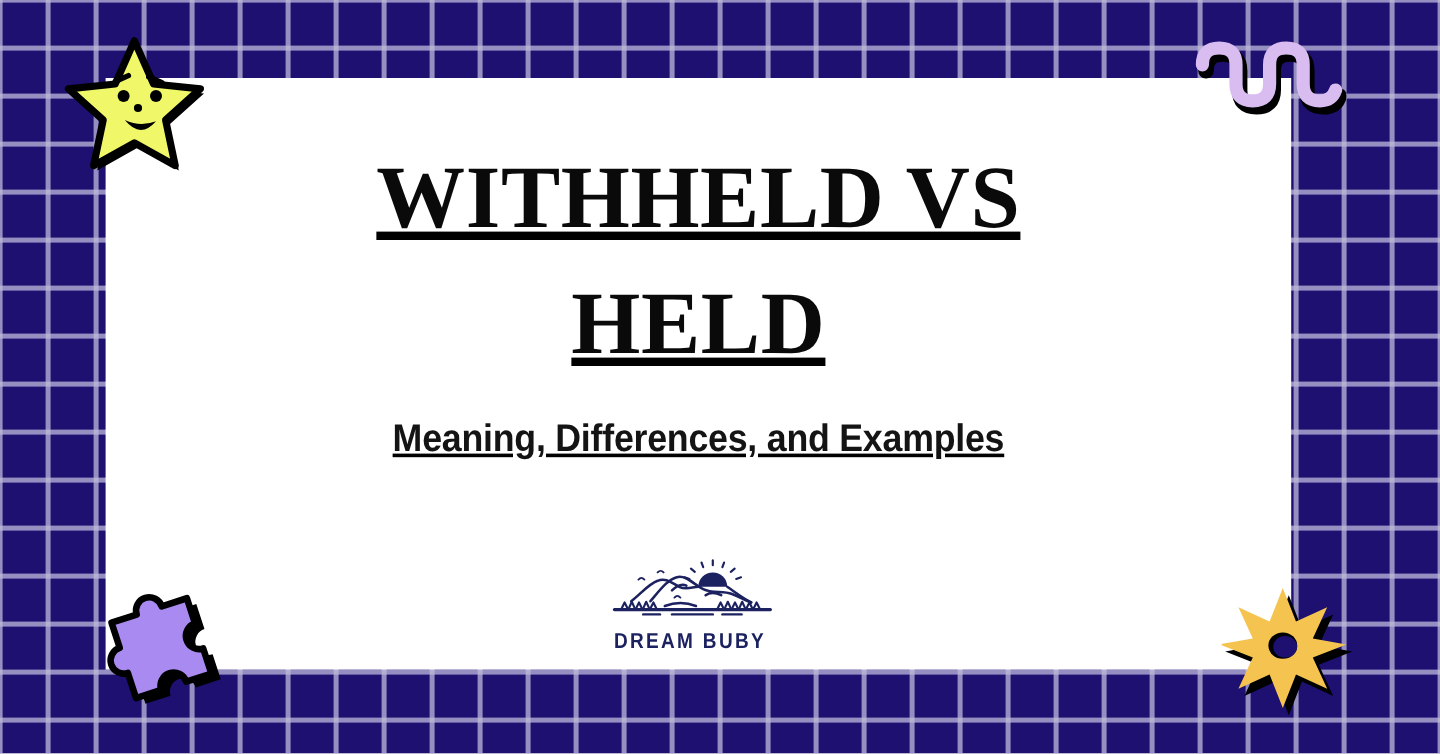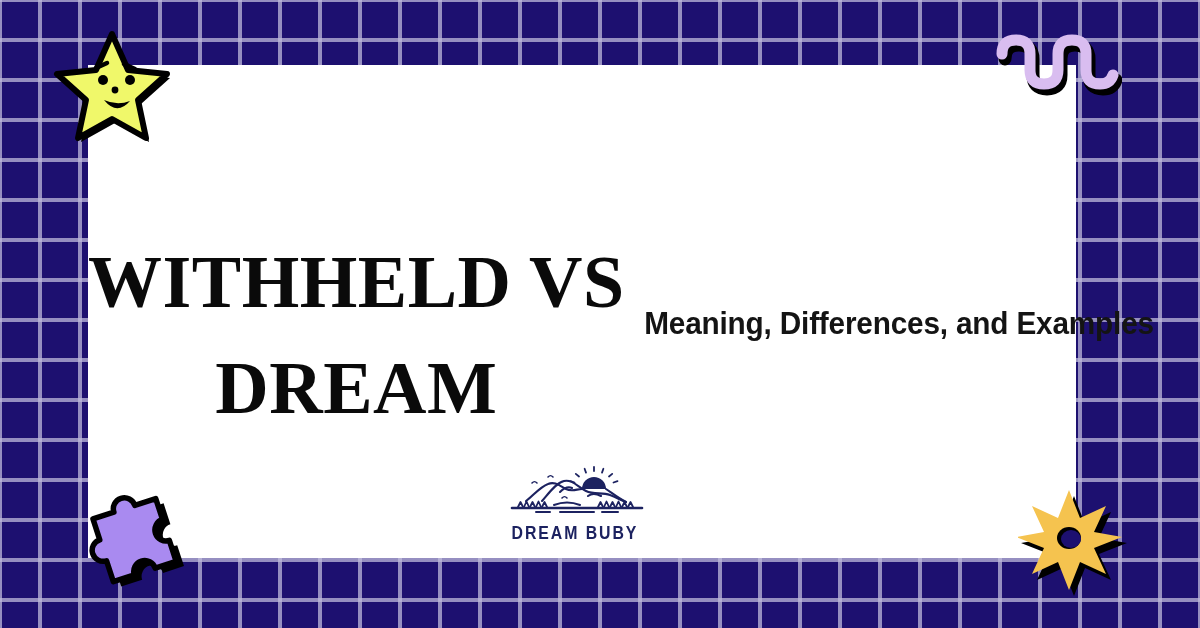--- a/index.html
+++ b/index.html
@@ -29,23 +29,24 @@
     width: 988px;
     height: 493px;
     background: #ffffff;
     z-index: 5;
   }
 
   .card-inner {
     position: absolute;
     inset: 0;
     display: flex;
-    flex-direction: row;
+    flex-direction: column;
     align-items: center;
     justify-content: flex-start;
+    text-decoration: underline;
   }
 
   .title-block {
     margin-top: 48px;
     width: 100%;
     text-align: center;
   }
   .title-line {
     font-family: "Liberation Serif", "DejaVu Serif", serif;
     font-weight: bold;
@@ -97,21 +98,21 @@
 </head>
 <body>
 
 <div id="poster">
 
   <div class="card">
     <div class="card-inner">
 
       <div class="title-block">
         <div class="title-line">WITHHELD VS</div>
-        <div class="title-line">DREAM</div>
+        <div class="title-line">HELD</div>
       </div>
 
       <div class="subtitle">Meaning, Differences, and Examples</div>
     </div>
 
     <div class="logo">
       <span class="logo-mark">
         <svg width="150" height="52" viewBox="0 0 150 52" fill="none" stroke="#1c2260" stroke-width="2.1" stroke-linecap="round" stroke-linejoin="round">
 
           <path d="M80 24 A12 12 0 0 1 104 24 Z" fill="#1c2260" stroke="none"></path>

